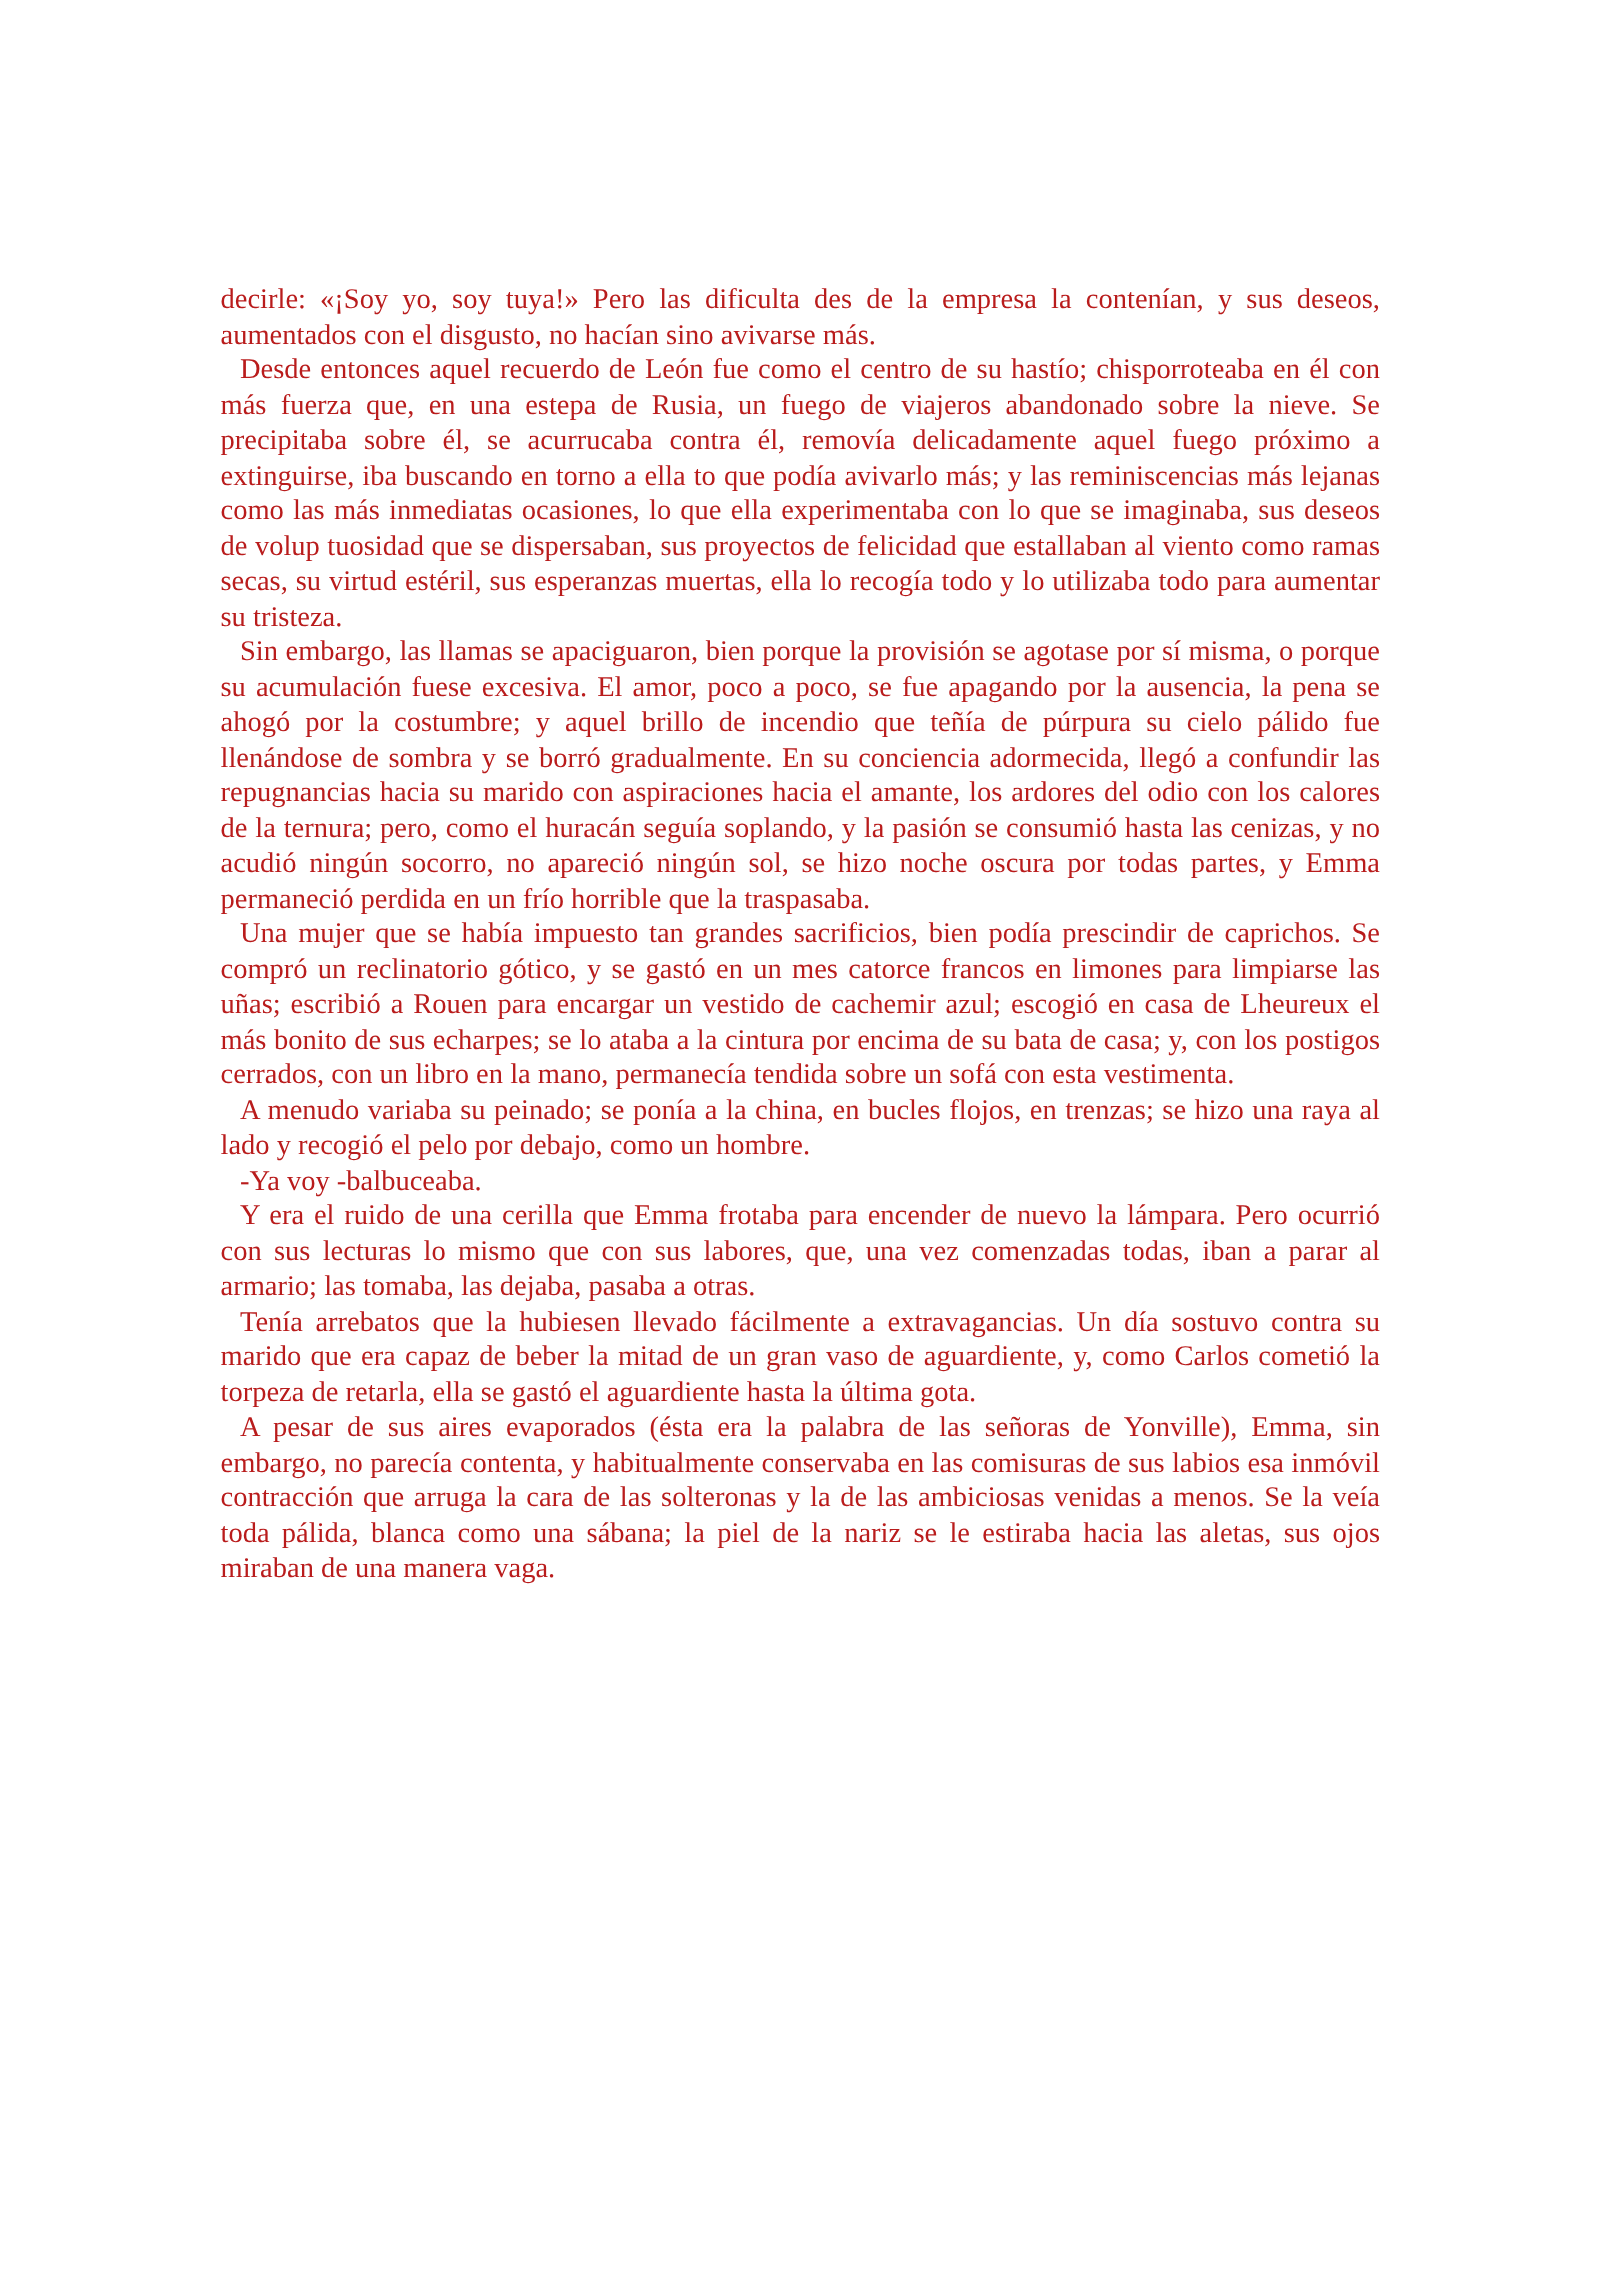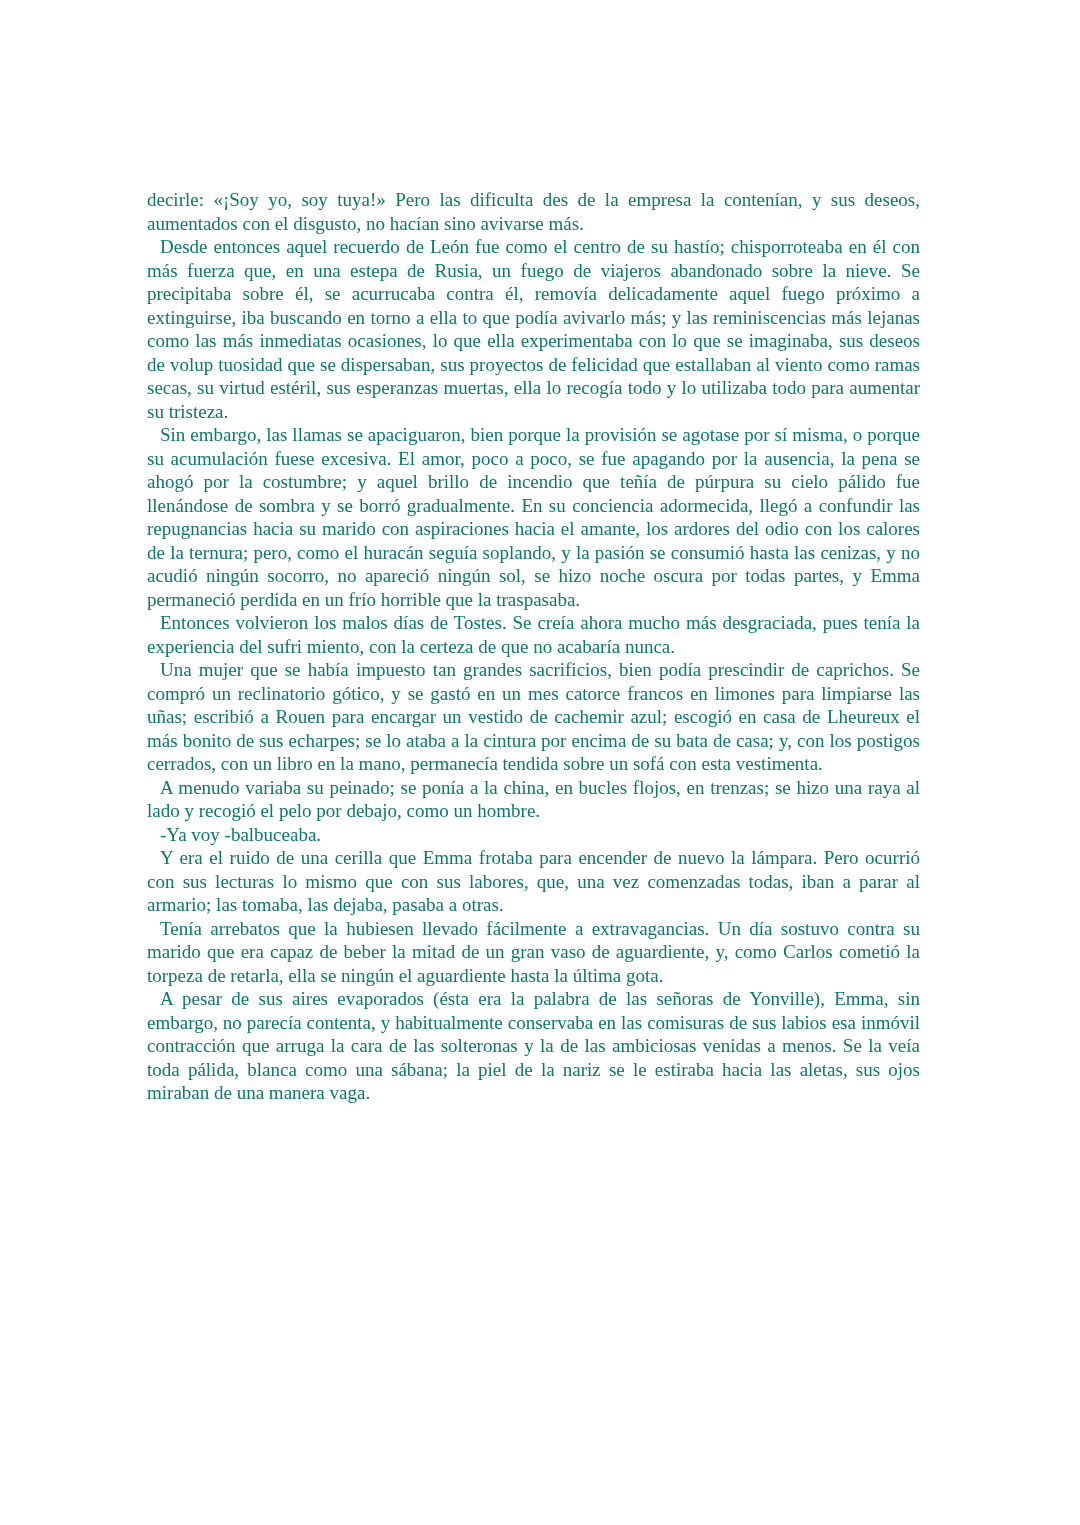--- a/index.html
+++ b/index.html
@@ -39,25 +39,24 @@
     text-indent: 13px;
   }
   .text-block p.no-indent {
     text-indent: 0;
   }
 </style>
 </head>
 <body style="background: rgb(255, 255, 255);">
 
 <div class="page">
-  <div class="text-block" id="text-block" style="color: #0f766e;">
+  <div class="text-block" id="text-block" style="color: #b91c1c;">
       <p class="no-indent">decirle: «¡Soy yo, soy tuya!» Pero las dificulta des de la empresa la contenían, y sus deseos, aumentados con el disgusto, no hacían sino avivarse más.</p>
       <p>Desde entonces aquel recuerdo de León fue como el centro de su hastío; chisporroteaba en él con más fuerza que, en una estepa de Rusia, un fuego de viajeros abandonado sobre la nieve. Se precipitaba sobre él, se acurrucaba contra él, removía delicadamente aquel fuego próximo a extinguirse, iba buscando en torno a ella to que podía avivarlo más; y las reminiscencias más lejanas como las más inmediatas ocasiones, lo que ella experimentaba con lo que se imaginaba, sus deseos de volup tuosidad que se dispersaban, sus proyectos de felicidad que estallaban al viento como ramas secas, su virtud estéril, sus esperanzas muertas, ella lo recogía todo y lo utilizaba todo para aumentar su tristeza.</p>
       <p>Sin embargo, las llamas se apaciguaron, bien porque la provisión se agotase por sí misma, o porque su acumulación fuese excesiva. El amor, poco a poco, se fue apagando por la ausencia, la pena se ahogó por la costumbre; y aquel brillo de incendio que teñía de púrpura su cielo pálido fue llenándose de sombra y se borró gradualmente. En su conciencia adormecida, llegó a confundir las repugnancias hacia su marido con aspiraciones hacia el amante, los ardores del odio con los calores de la ternura; pero, como el huracán seguía soplando, y la pasión se consumió hasta las cenizas, y no acudió ningún socorro, no apareció ningún sol, se hizo noche oscura por todas partes, y Emma permaneció perdida en un frío horrible que la traspasaba.</p>
-      <p>Entonces volvieron los malos días de Tostes. Se creía ahora mucho más desgraciada, pues tenía la experiencia del sufri miento, con la certeza de que no acabaría nunca.</p>
       <p>Una mujer que se había impuesto tan grandes sacrificios, bien podía prescindir de caprichos. Se compró un reclinatorio gótico, y se gastó en un mes catorce francos en limones para limpiarse las uñas; escribió a Rouen para encargar un vestido de cachemir azul; escogió en casa de Lheureux el más bonito de sus echarpes; se lo ataba a la cintura por encima de su bata de casa; y, con los postigos cerrados, con un libro en la mano, permanecía tendida sobre un sofá con esta vestimenta.</p>
       <p>A menudo variaba su peinado; se ponía a la china, en bucles flojos, en trenzas; se hizo una raya al lado y recogió el pelo por debajo, como un hombre.</p>
       <p>-Ya voy -balbuceaba.</p>
       <p>Y era el ruido de una cerilla que Emma frotaba para encender de nuevo la lámpara. Pero ocurrió con sus lecturas lo mismo que con sus labores, que, una vez comenzadas todas, iban a parar al armario; las tomaba, las dejaba, pasaba a otras.</p>
-      <p>Tenía arrebatos que la hubiesen llevado fácilmente a extravagancias. Un día sostuvo contra su marido que era capaz de beber la mitad de un gran vaso de aguardiente, y, como Carlos cometió la torpeza de retarla, ella se ningún el aguardiente hasta la última gota.</p>
+      <p>Tenía arrebatos que la hubiesen llevado fácilmente a extravagancias. Un día sostuvo contra su marido que era capaz de beber la mitad de un gran vaso de aguardiente, y, como Carlos cometió la torpeza de retarla, ella se gastó el aguardiente hasta la última gota.</p>
       <p>A pesar de sus aires evaporados (ésta era la palabra de las señoras de Yonville), Emma, sin embargo, no parecía contenta, y habitualmente conservaba en las comisuras de sus labios esa inmóvil contracción que arruga la cara de las solteronas y la de las ambiciosas venidas a menos. Se la veía toda pálida, blanca como una sábana; la piel de la nariz se le estiraba hacia las aletas, sus ojos miraban de una manera vaga.</p>
     </div>
 </div>
 
 </body></html>

